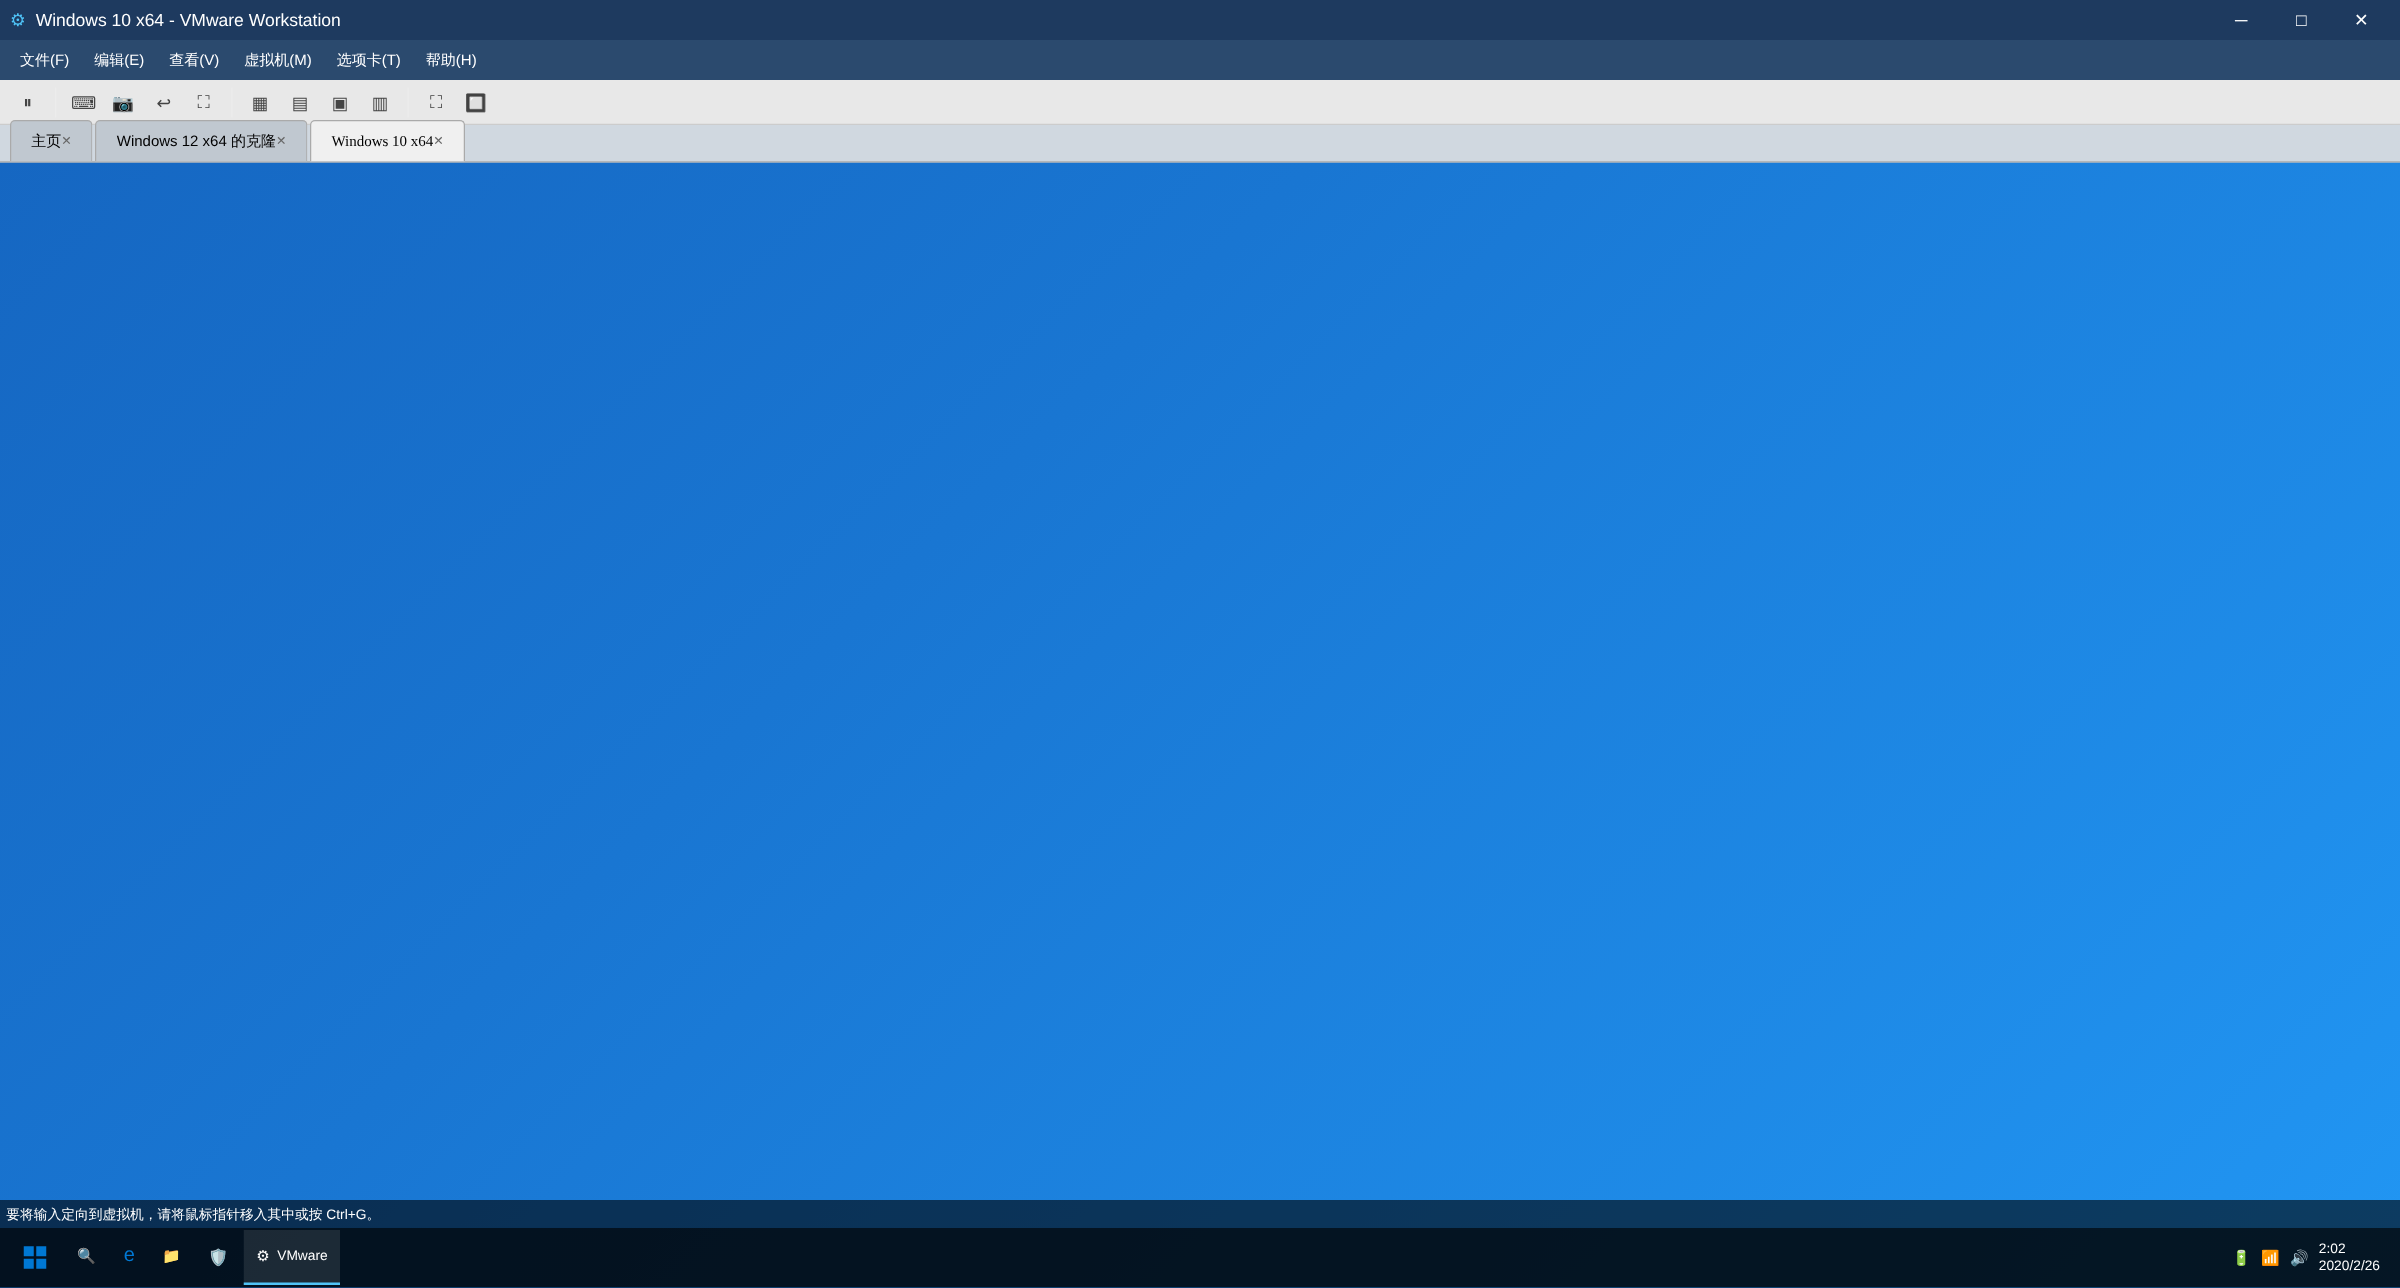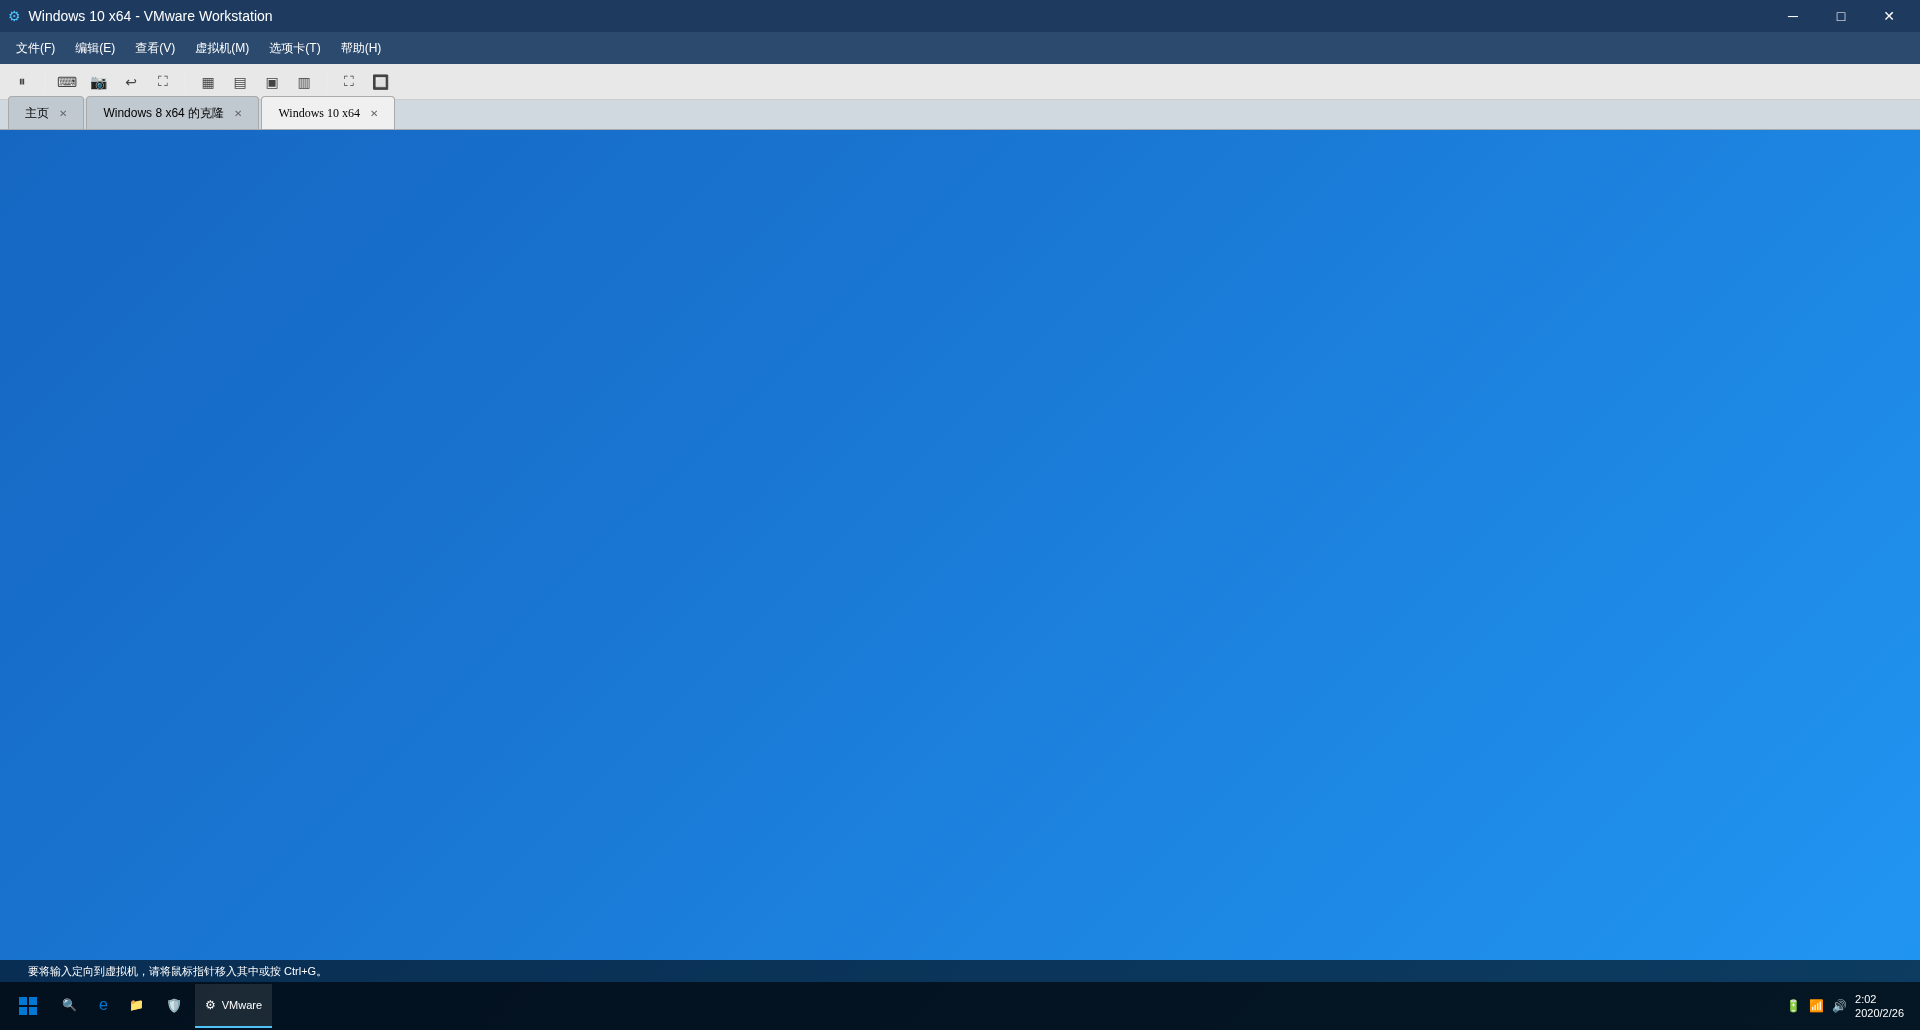--- a/index.html
+++ b/index.html
@@ -125,21 +125,21 @@
     }
     .vmware-tab {
       height: 26px;
       padding: 16px 16px;
       background: #c0c8d0;
       border: 1px solid #aaa;
       border-bottom: none;
       font-size: 12px;
       display: flex;
       align-items: center;
-      gap: 10px;
+      gap: 0;
       cursor: pointer;
       border-radius: 4px 4px 0 0;
       margin-right: 2px;
     }
     .vmware-tab.active { background: #f0f0f0; font-family: Liberation Serif, serif; }
 
     .vmware-content {
       flex: 1;
       background: #d4e0ec;
       position: relative;
@@ -162,21 +162,21 @@
       position: absolute;
       bottom: 48px;
       left: 0;
       right: 0;
       height: 22px;
       background: rgba(0,0,0,0.6);
       color: white;
       font-size: 11px;
       display: flex;
       align-items: center;
-      padding: 0 28px;
+      padding: 0 5px;
       z-index: 200;
     }
 
     
     .toolbar-btn {
       width: 28px; height: 28px;
       display: flex; align-items: center; justify-content: center;
       border: 1px solid transparent;
       cursor: pointer;
       font-size: 14px;
@@ -236,21 +236,21 @@
     <div class="toolbar-btn">⛶</div>
     <div class="toolbar-btn">🔲</div>
   </div>
 
   <div class="vmware-tabs">
     <div class="vmware-tab">
       <span>主页</span>
       <span style="font-size:10px;color:#666;">✕</span>
     </div>
     <div class="vmware-tab">
-      <span>Windows 8 x64 的克隆</span>
+      <span>Windows 12 x64 的克隆</span>
       <span style="font-size:10px;color:#666;">✕</span>
     </div>
     <div class="vmware-tab active">
       <span>Windows 10 x64</span>
       <span style="font-size:10px;color:#666;">✕</span>
     </div>
   </div>
 
   <div class="vmware-content">
 

